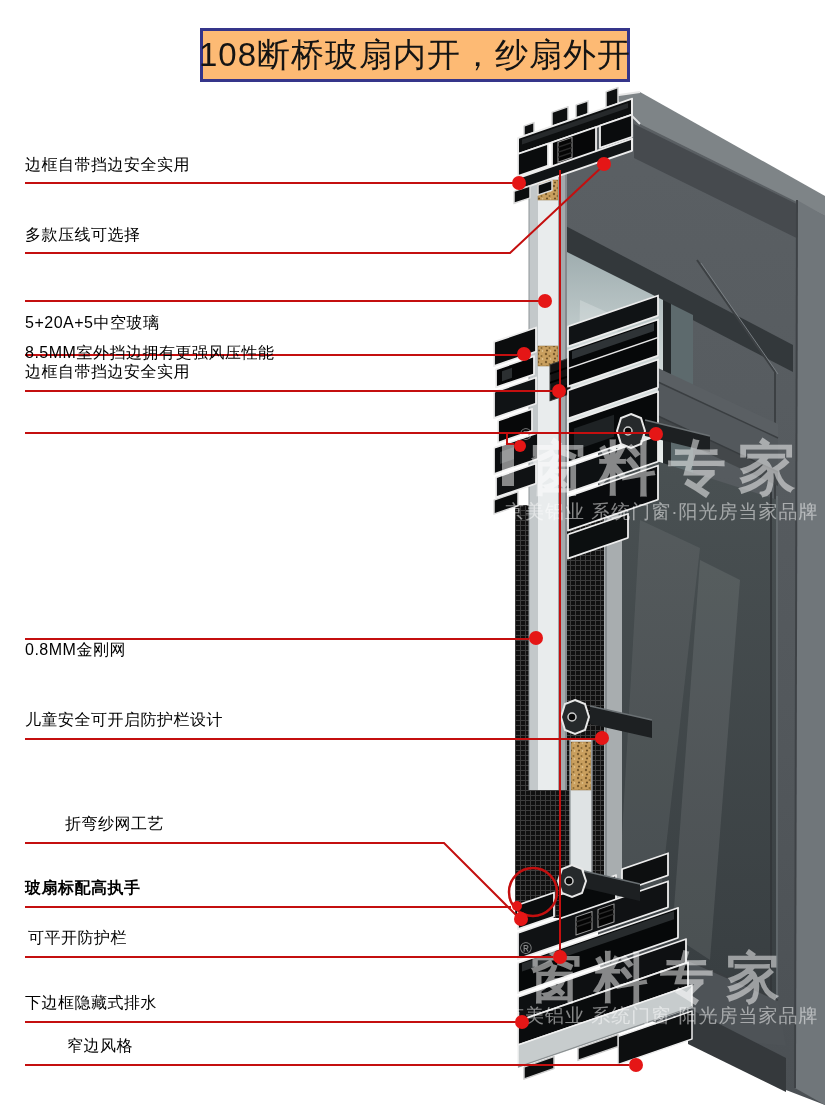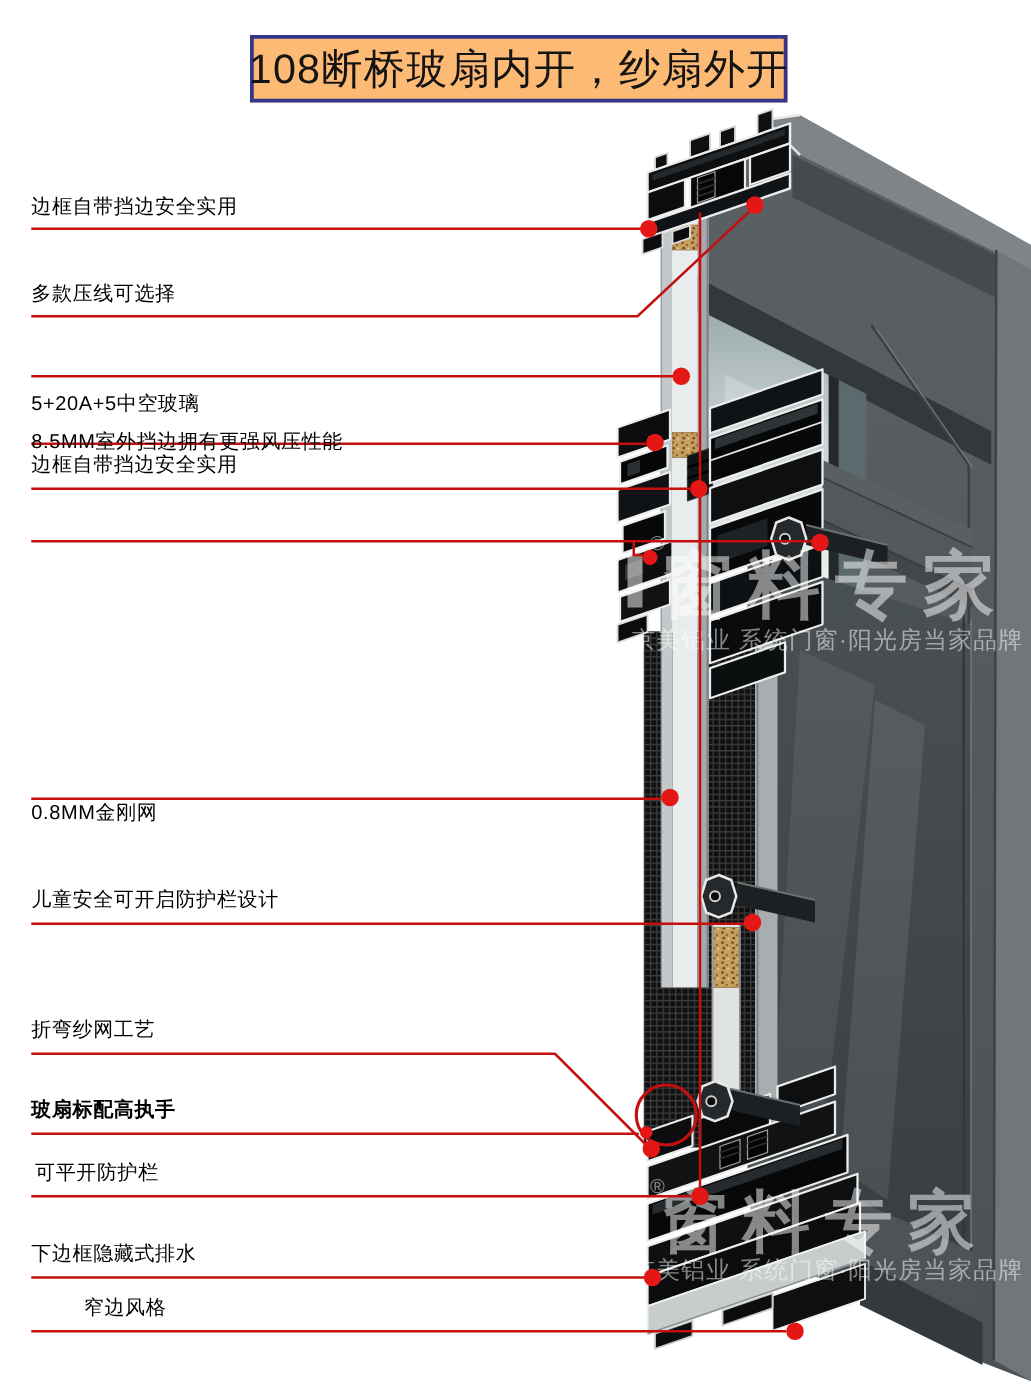--- a/index.html
+++ b/index.html
@@ -13,21 +13,21 @@
     border:3px solid #35358a;display:flex;align-items:center;justify-content:center;
     background:#fdba74;
   }
   .title-box span{font-size:33px;font-weight:500;color:#141414;letter-spacing:1px;white-space:nowrap;}
   .callout-label{
     position:absolute;left:25px;font-size:16px;font-weight:500;color:#000000;
     white-space:nowrap;letter-spacing:0.5px;
   }
   .lb1{top:155px;} .lb2{top:225px;} .lb3{top:272px;margin-top:41px;} .lb4{top:343px;}
   .lb5{top:362px;} .lb6{top:404px;left:32px;} .lb7{top:640px;} .lb8{top:710px;text-align:right;}
-  .lb9{top:814px;} .lb10{top:878px;font-weight:bold;} .lb11{top:928px;left:28px;} .lb12{top:993px;}
+  .lb9{top:814px;margin-left:40px;} .lb10{top:878px;font-weight:bold;} .lb11{top:928px;left:28px;} .lb12{top:993px;}
   .lb13{top:1036px;left:28px;margin-left:39px;}
 </style>
 </head>
 <body>
 
 <div id="stage">
 
   <svg id="scene" viewBox="0 0 825 1109" xmlns="http://www.w3.org/2000/svg">
     <defs>
       <linearGradient id="pGrad" x1="0" y1="0" x2="0" y2="1">

